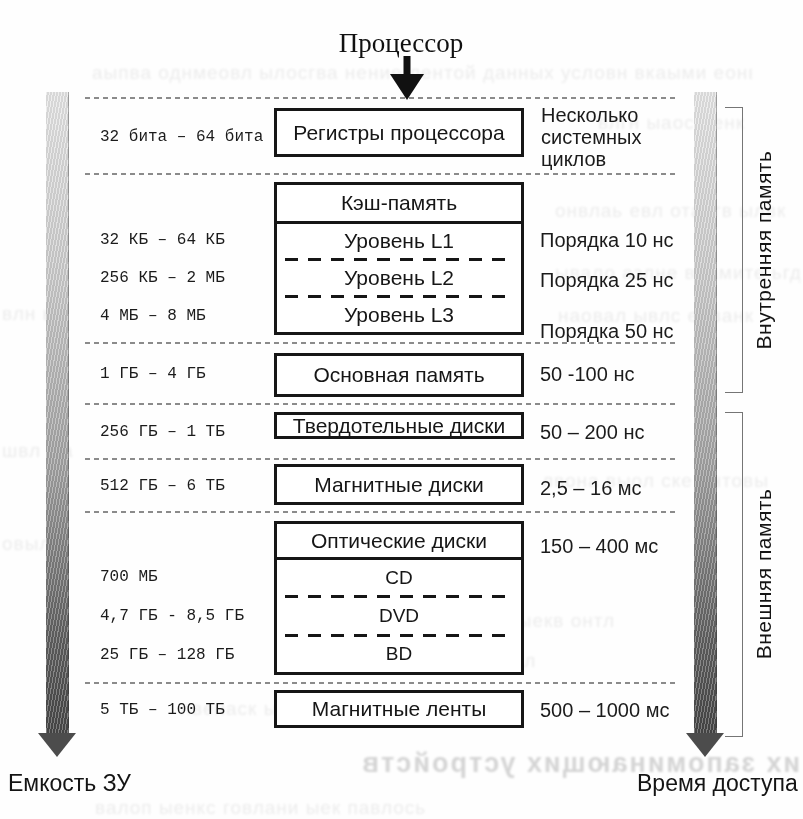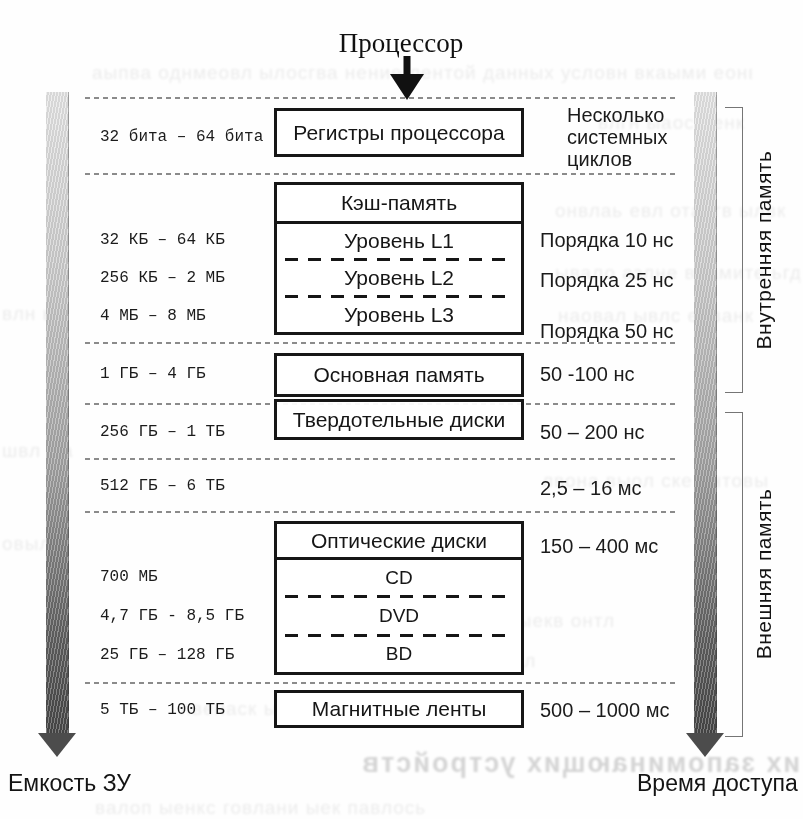--- a/index.html
+++ b/index.html
@@ -43,21 +43,21 @@
   .crow{display:flex;align-items:center;justify-content:center;font-size:21px;}
   .crow.hdr{border-bottom:3px solid #161616;}
   .crow.small{font-size:19px;}
   .cdash{
     height:3px;margin:0 8px;flex:none;
     background:repeating-linear-gradient(90deg,#161616 0 13px,transparent 13px 23px);
   }
   
   .cap-label{position:absolute;left:100px;height:22px;line-height:22px;font-size:16px;white-space:nowrap;font-family:Liberation Mono, monospace;}
   .time-label{position:absolute;left:540px;height:22px;line-height:22px;font-size:20px;white-space:nowrap;}
-  .time-multi{position:absolute;left:567px;font-size:20px;line-height:22px;}
+  .time-multi{position:absolute;left:541px;font-size:20px;line-height:22px;}
   
   .varrow-shaft{
     position:absolute;top:92px;width:22px;height:642px;
     background-image:
       repeating-linear-gradient(100deg,rgba(255,255,255,.28) 0 1px,rgba(0,0,0,.07) 1px 3px),
       linear-gradient(180deg,#e8e8e8 0%,#cfcfcf 28%,#a5a5a5 58%,#616161 85%,#474747 100%);
     border-right:1px solid rgba(40,40,40,.35);
   }
   .varrow-head{
     position:absolute;top:733px;width:0;height:0;
@@ -132,24 +132,27 @@
     <div class="cdash"></div>
     <div class="crow" style="flex:1;">Уровень L2</div>
     <div class="cdash"></div>
     <div class="crow" style="flex:1;">Уровень L3</div>
   </div>
 
   <div class="box" style="top:353px;height:44px;">
     <span>Основная память</span>
   </div>
 
-  <div class="box" style="top:399px;height:41px;">
+  <div class="box" style="top:412px;height:27px;">
     <span>Твердотельные диски</span>
   </div>
 
+  <div class="box" style="top:464px;height:41px;">
+    <span>Магнитные диски</span>
+  </div>
 
   <div class="box compound" style="top:521px;height:154px;padding:0;">
     <div class="crow hdr" style="height:33px;flex:none;">Оптические диски</div>
     <div class="crow small" style="flex:1;">CD</div>
     <div class="cdash"></div>
     <div class="crow small" style="flex:1;">DVD</div>
     <div class="cdash"></div>
     <div class="crow small" style="flex:1;">BD</div>
   </div>
 

